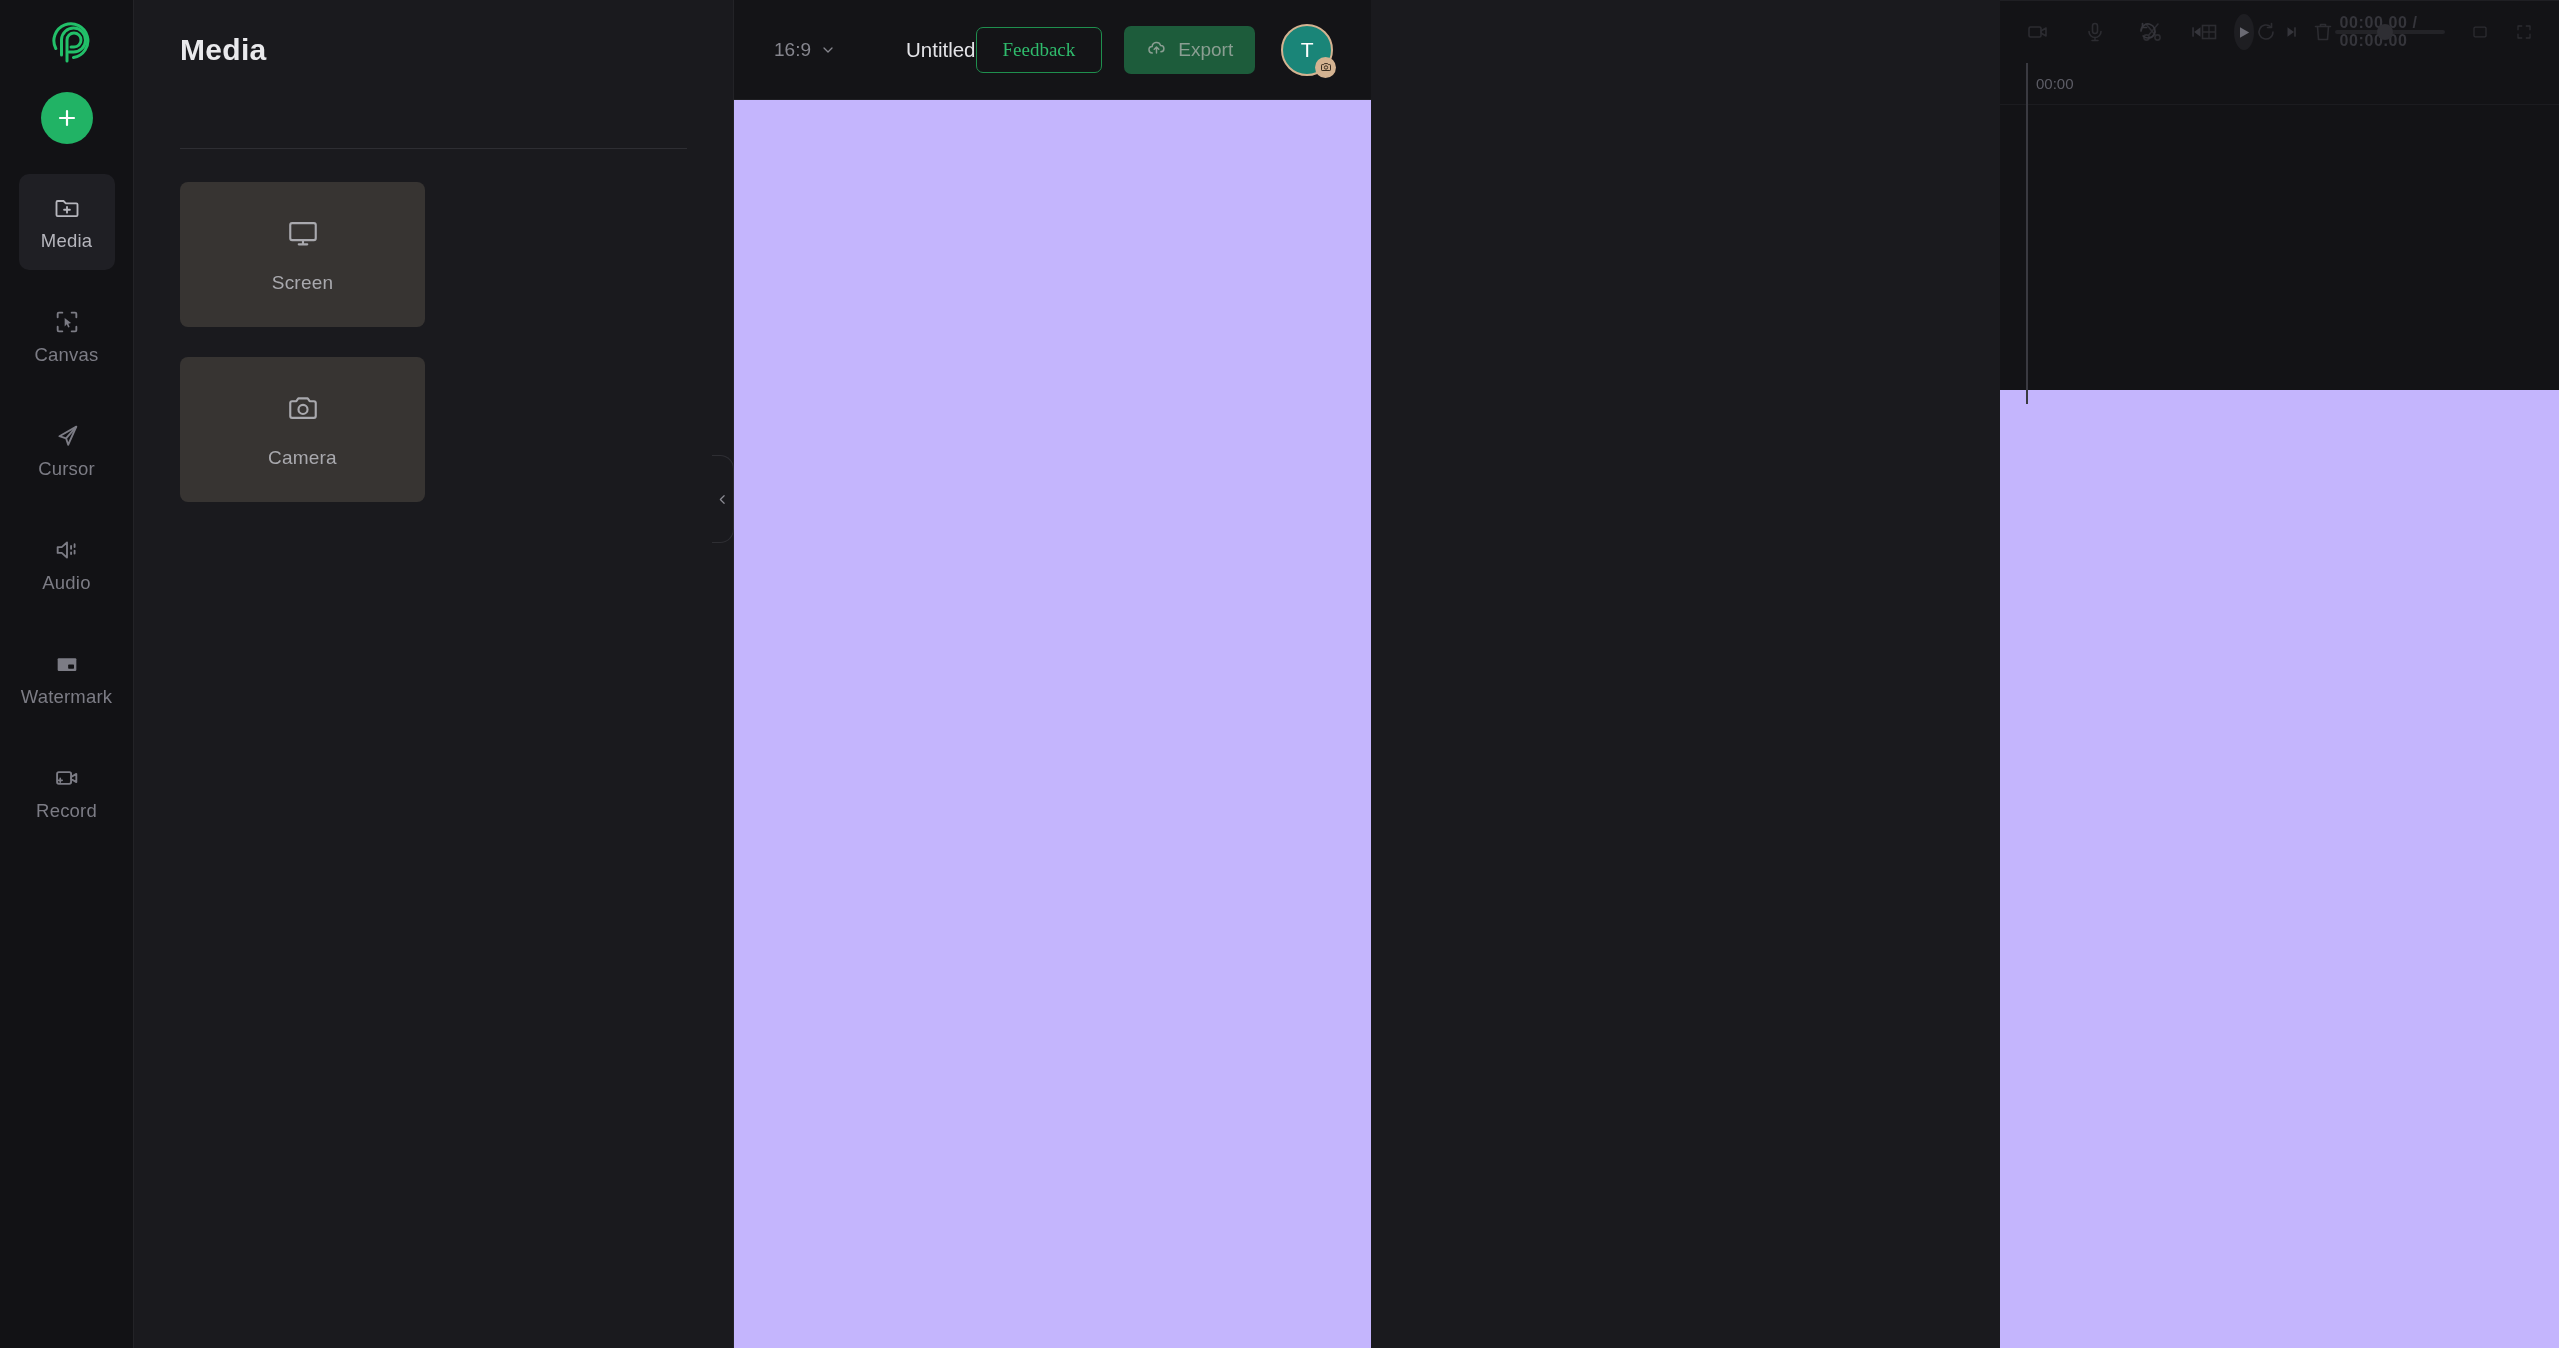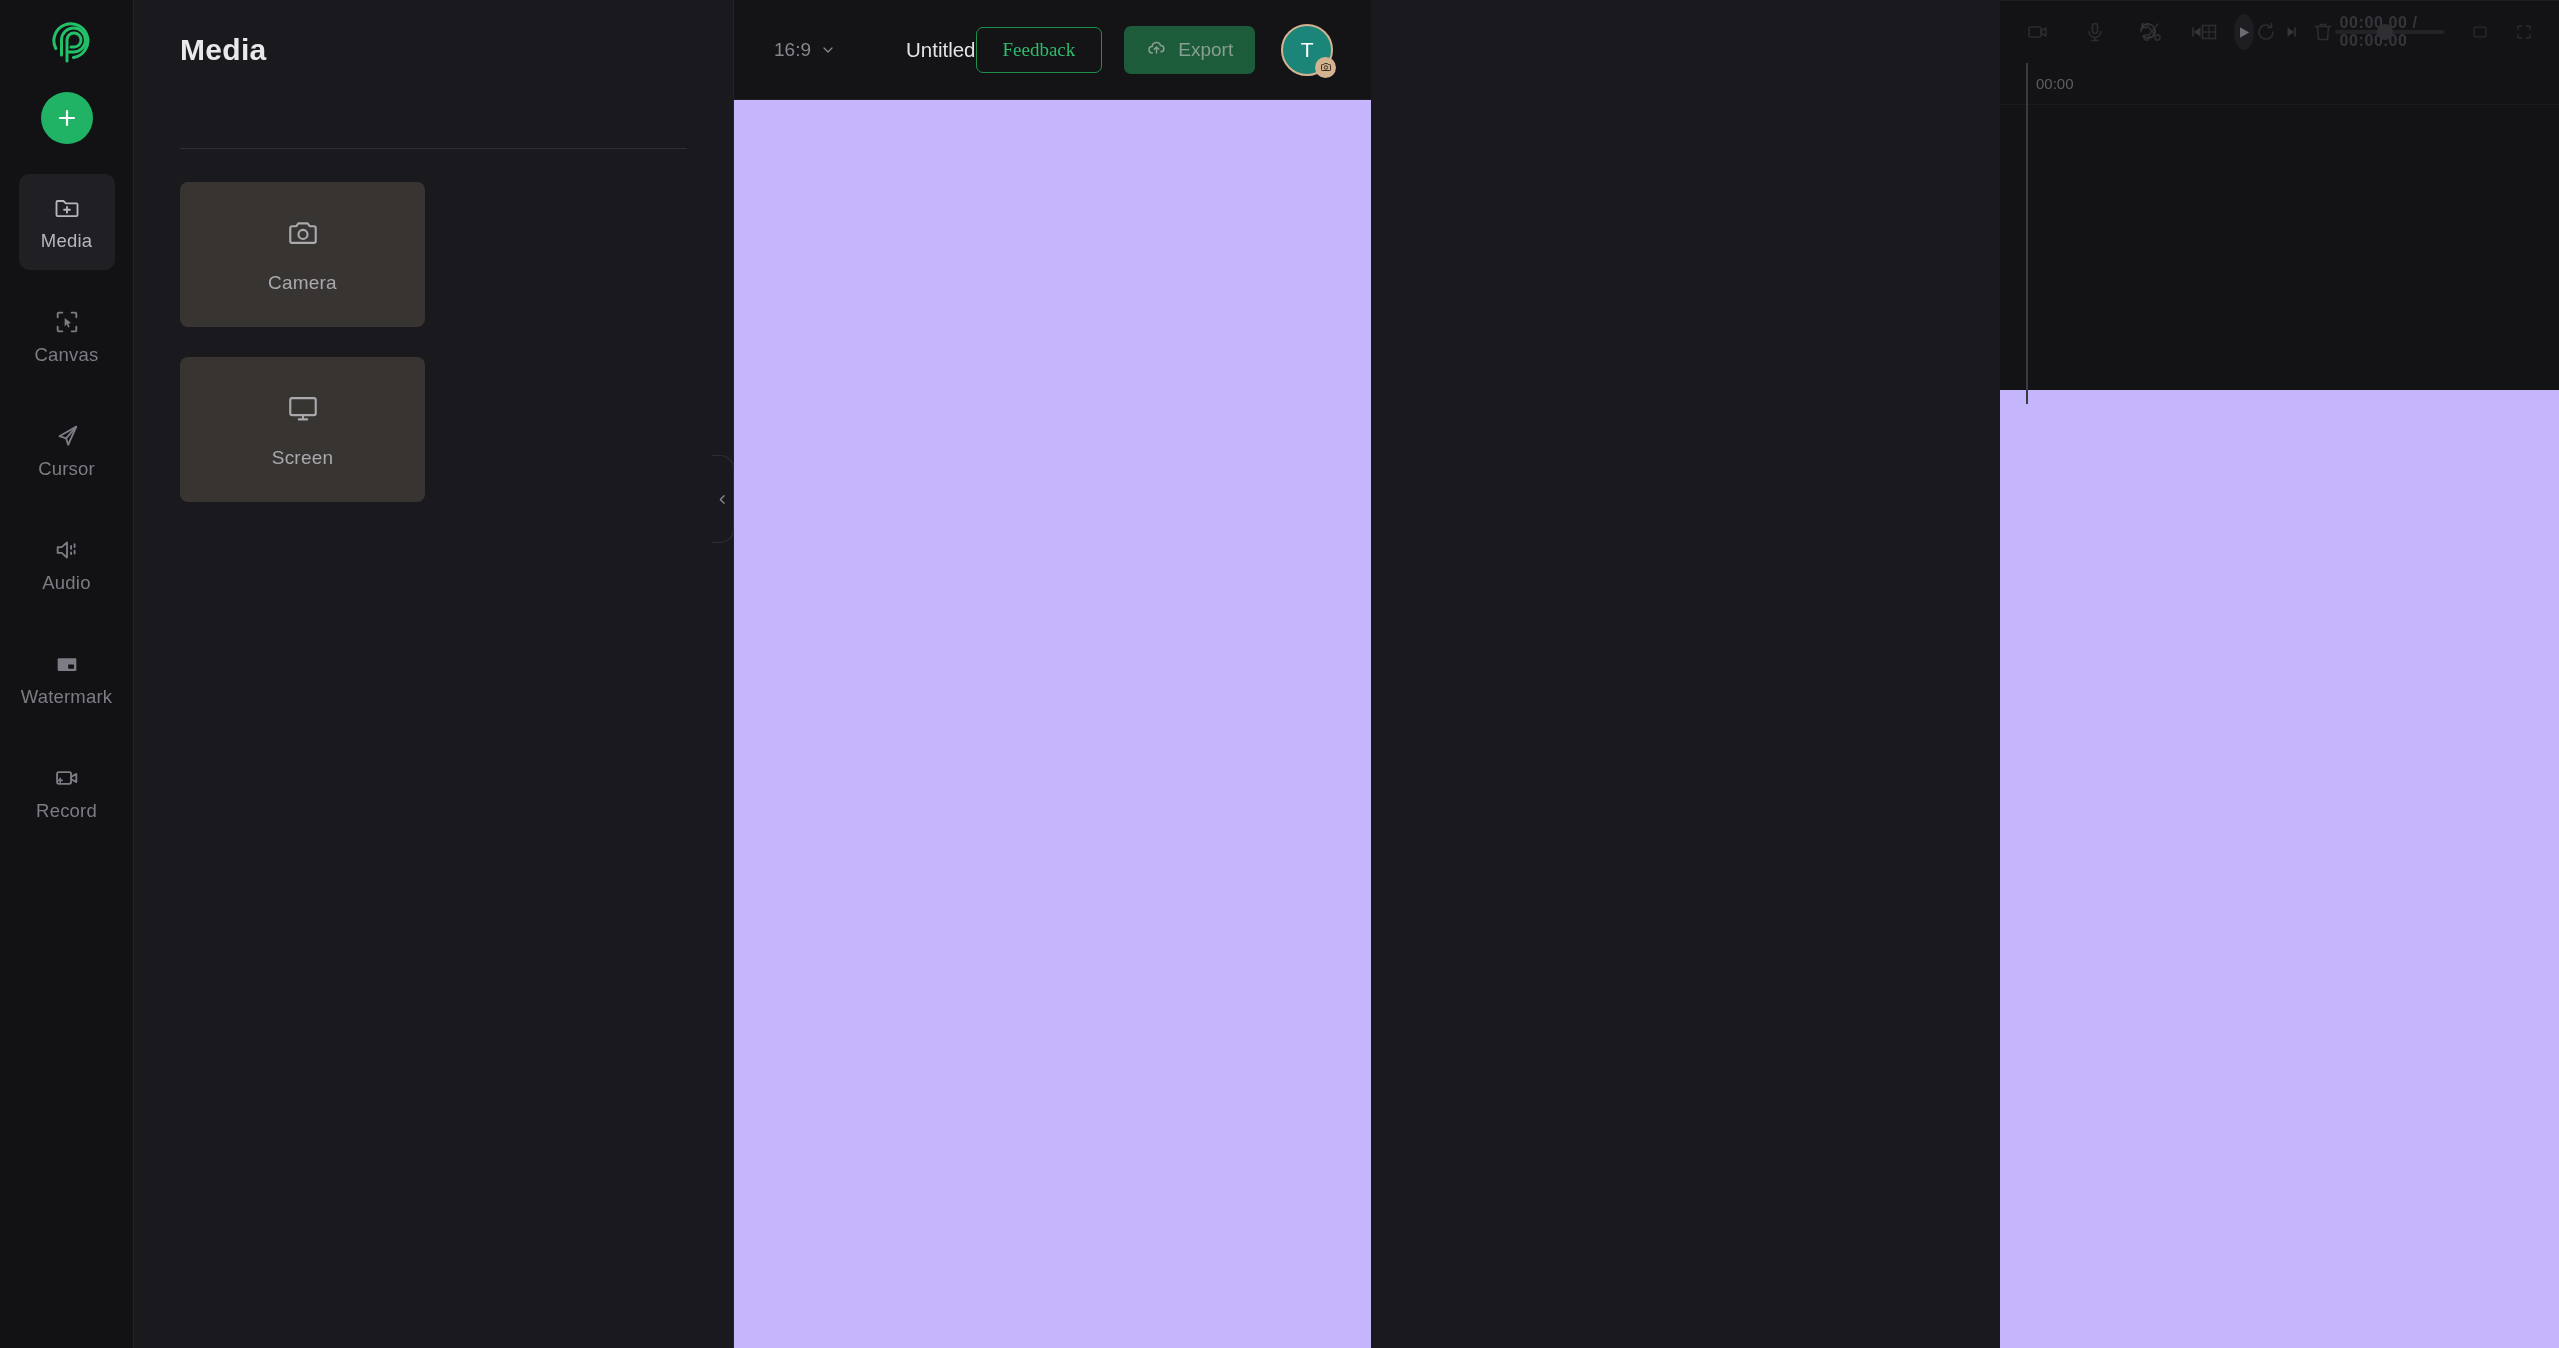--- a/index.html
+++ b/index.html
@@ -366,35 +366,35 @@
 
 
       <div class="divider"></div>
 
       <div class="cards">
 
 
         <div class="card">
           <span>
             <svg width="34" height="34" viewBox="0 0 24 24" fill="none">
-              <path d="M3 8.5a1.3 1.3 0 0 1 1.3-1.3h3l1.4-2h6.6l1.4 2h3a1.3 1.3 0 0 1 1.3 1.3v9.2a1.3 1.3 0 0 1-1.3 1.3H4.3A1.3 1.3 0 0 1 3 17.7V8.5z" stroke="currentColor" stroke-width="1.5" stroke-linejoin="round"></path>
-              <circle cx="12" cy="13" r="3.2" stroke="currentColor" stroke-width="1.5"></circle>
-            </svg>
-          </span>
-          <span class="card-label">Camera</span>
+              <rect x="3" y="5" width="18" height="12" rx="1.3" stroke="currentColor" stroke-width="1.5"></rect>
+              <path d="M9 20h6M12 17v3" stroke="currentColor" stroke-width="1.5" stroke-linecap="round"></path>
+            </svg>
+          </span>
+          <span class="card-label">Screen</span>
         </div>
 
         <div class="card">
           <span>
             <svg width="34" height="34" viewBox="0 0 24 24" fill="none">
-              <rect x="3" y="5" width="18" height="12" rx="1.3" stroke="currentColor" stroke-width="1.5"></rect>
-              <path d="M9 20h6M12 17v3" stroke="currentColor" stroke-width="1.5" stroke-linecap="round"></path>
-            </svg>
-          </span>
-          <span class="card-label">Screen</span>
+              <path d="M3 8.5a1.3 1.3 0 0 1 1.3-1.3h3l1.4-2h6.6l1.4 2h3a1.3 1.3 0 0 1 1.3 1.3v9.2a1.3 1.3 0 0 1-1.3 1.3H4.3A1.3 1.3 0 0 1 3 17.7V8.5z" stroke="currentColor" stroke-width="1.5" stroke-linejoin="round"></path>
+              <circle cx="12" cy="13" r="3.2" stroke="currentColor" stroke-width="1.5"></circle>
+            </svg>
+          </span>
+          <span class="card-label">Camera</span>
         </div>
 
       </div>
     </div>
 
     <div class="collapse-handle">
       <svg width="13" height="13" viewBox="0 0 24 24" fill="none">
         <path d="M15 5l-7 7 7 7" stroke="#8b8b93" stroke-width="2.2" stroke-linecap="round" stroke-linejoin="round"></path>
       </svg>
     </div>

